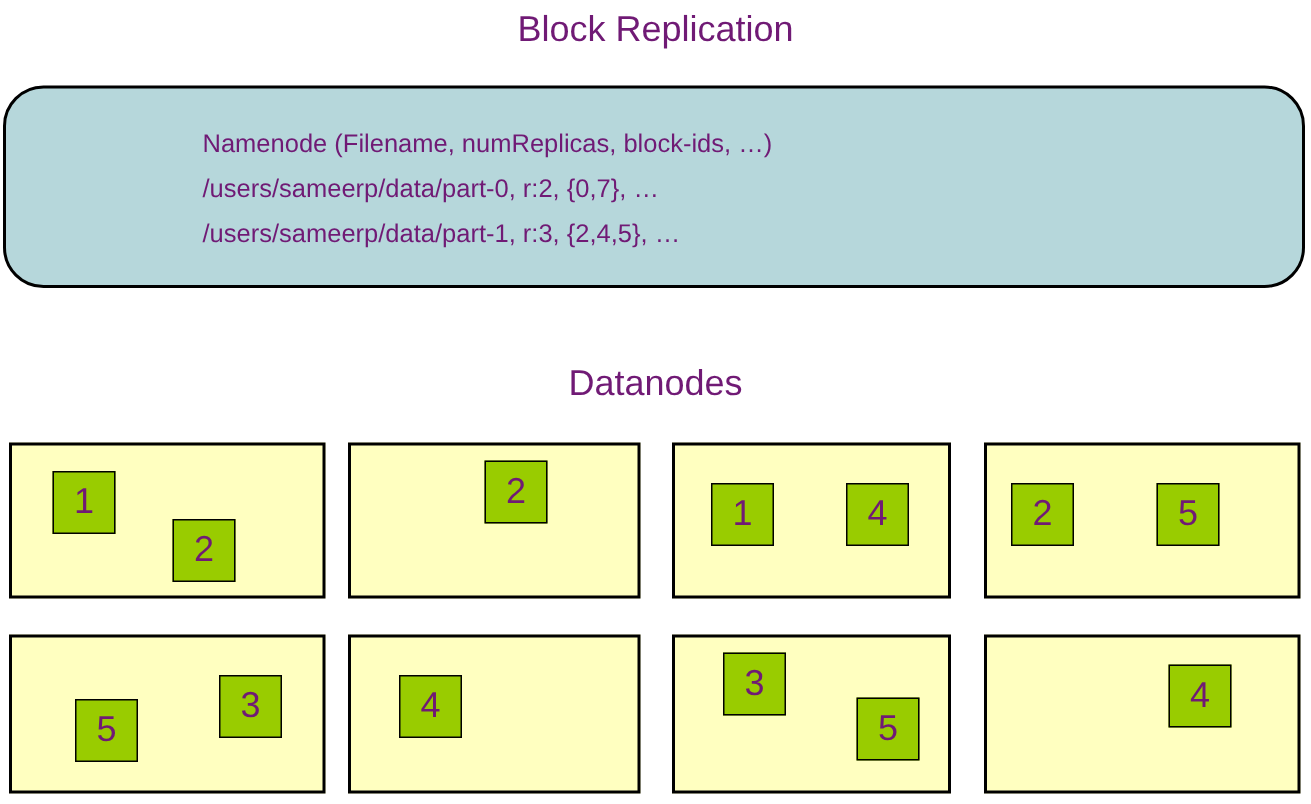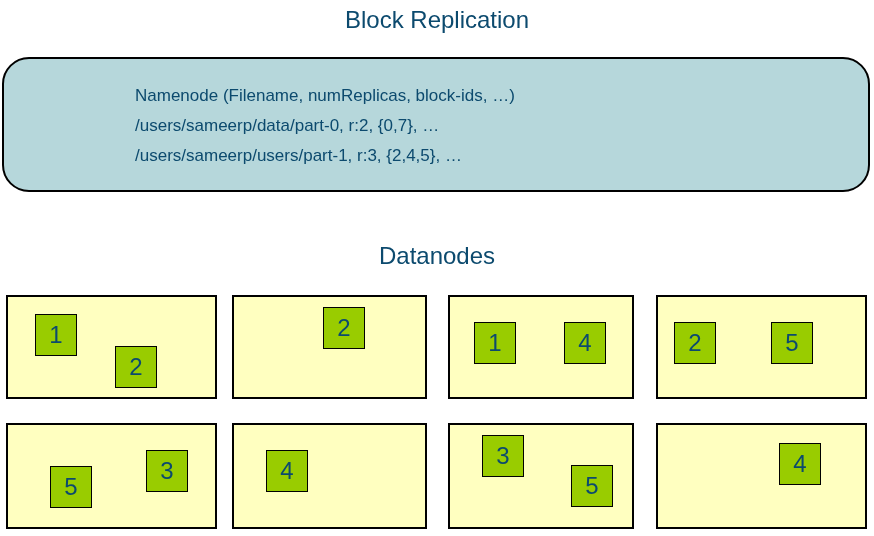--- a/index.html
+++ b/index.html
@@ -7,21 +7,21 @@
     padding: 0;
     background: #ffffff;
   }
   * { box-sizing: border-box; }
   #canvas {
     position: relative;
     width: 874px;
     height: 536px;
     background: #ffffff;
     font-family: "Liberation Sans", sans-serif;
-    color: #0c4a6e;
+    color: #701a75;
     overflow: hidden;
   }
   .heading {
     position: absolute;
     left: 0;
     width: 874px;
     text-align: center;
     font-size: 24px;
     line-height: 28px;
     white-space: nowrap;
@@ -76,21 +76,21 @@
 </head>
 <body>
 
 <div id="canvas">
 
   <div id="page-title" class="heading">Block Replication</div>
 
   <div id="namenode-box">
     <div class="nn-line">Namenode (Filename, numReplicas, block-ids, …)</div>
     <div class="nn-line">/users/sameerp/data/part-0, r:2, {0,7}, …</div>
-    <div class="nn-line">/users/sameerp/users/part-1, r:3, {2,4,5}, …</div>
+    <div class="nn-line">/users/sameerp/data/part-1, r:3, {2,4,5}, …</div>
   </div>
 
   <div id="datanodes-heading" class="heading">Datanodes</div>
 
   <div id="datanode-1" class="dn">
       <div class="block" style="left: 27px; top: 17px;">1</div>
       <div class="block" style="left: 107px; top: 49px;">2</div>
     </div>
   <div id="datanode-2" class="dn">
       <div class="block" style="left: 89px; top: 10px;">2</div>

